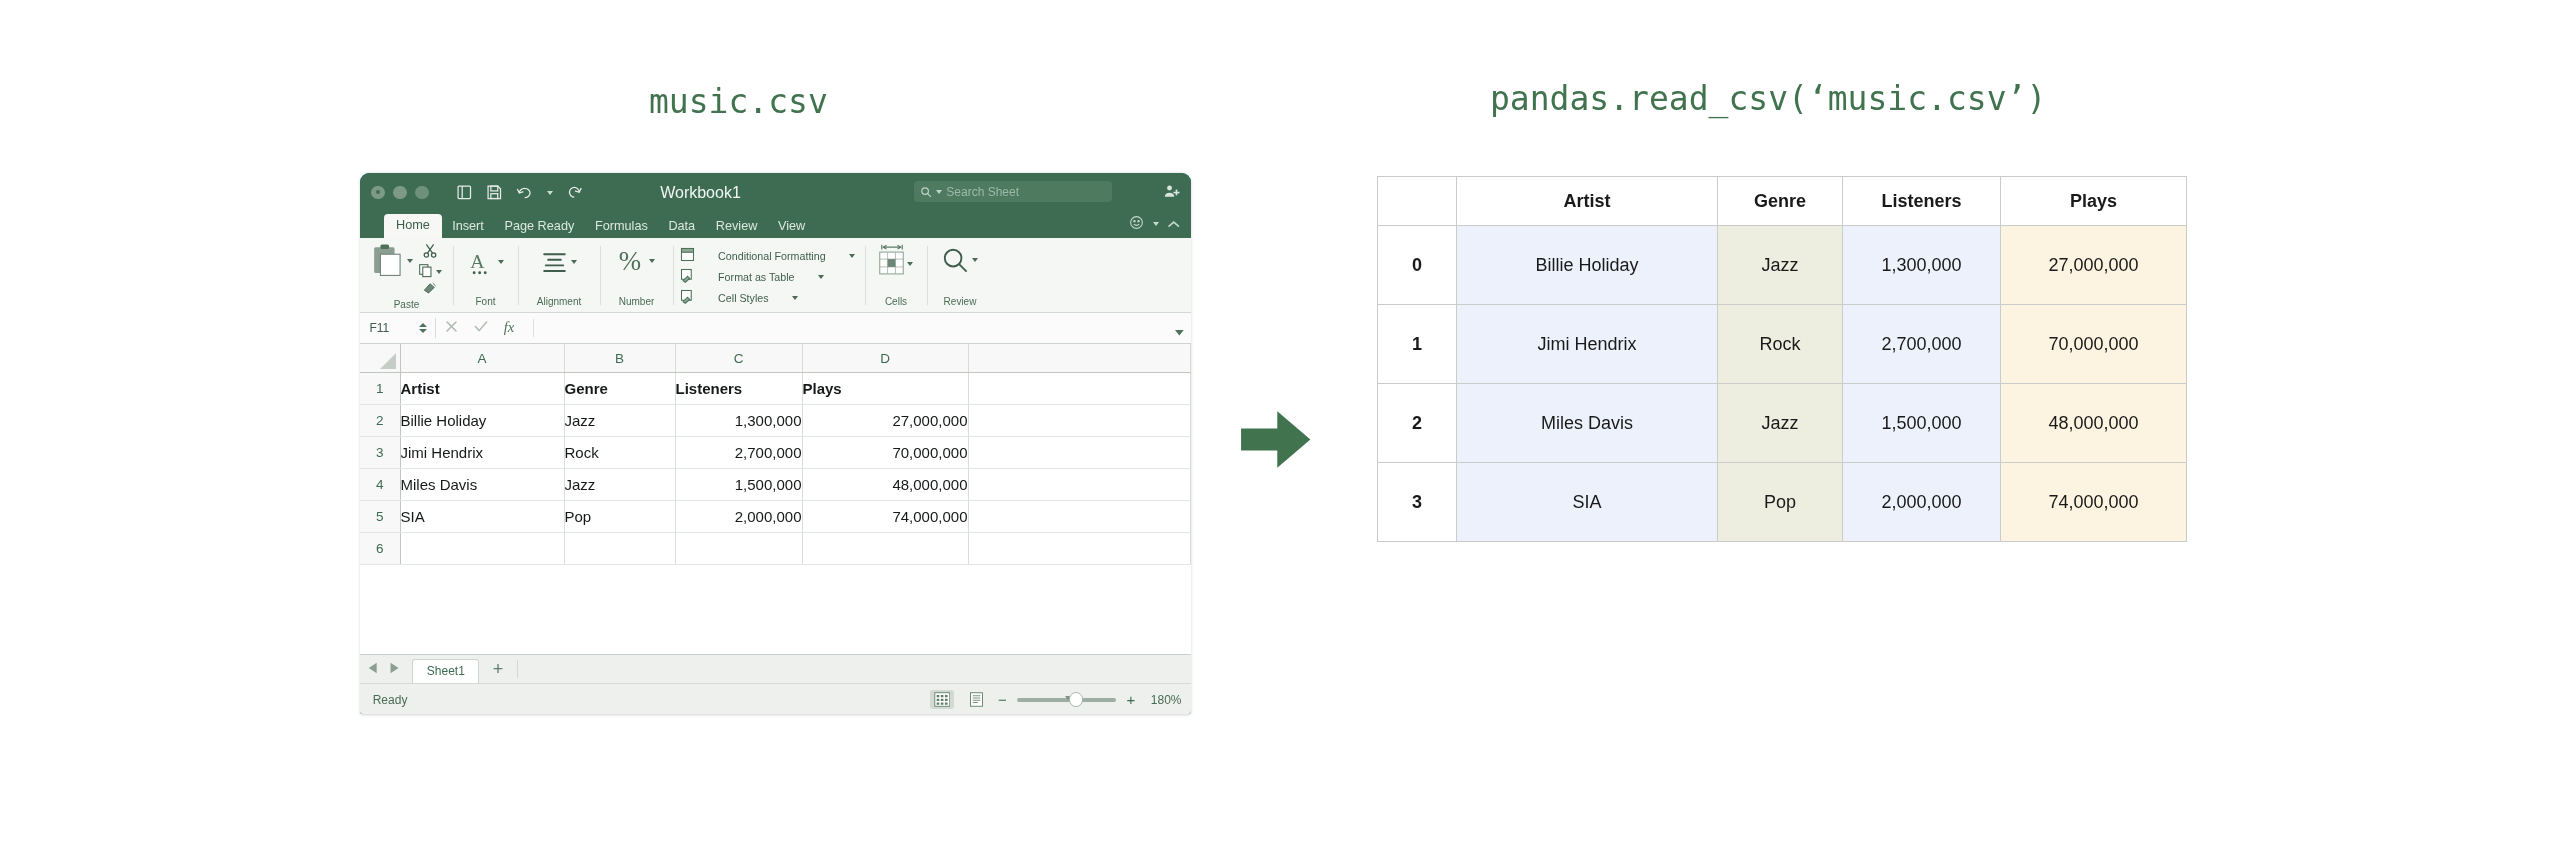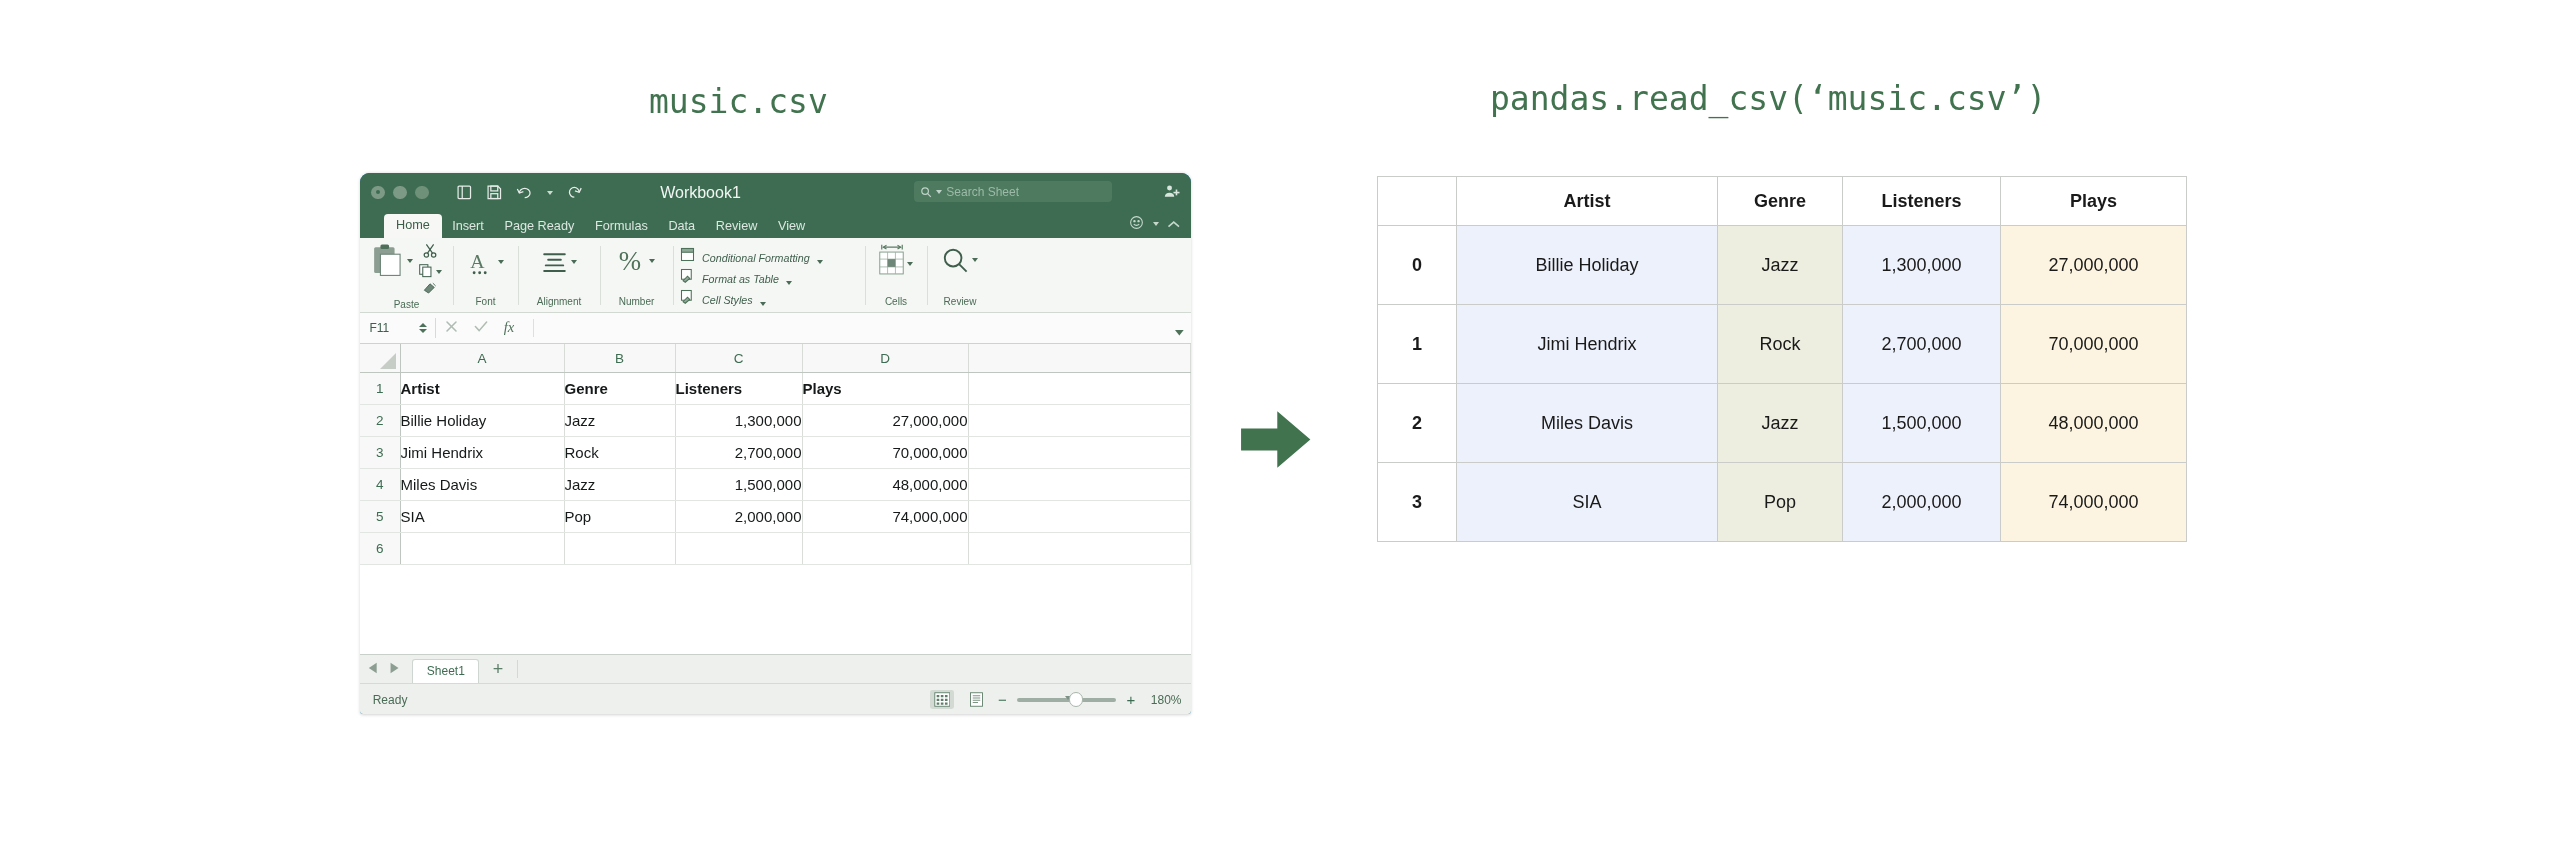--- a/index.html
+++ b/index.html
@@ -120,21 +120,21 @@
   }
   .rgroup + .rgroup::before {
     content: ""; position: absolute; left: 0; top: 5.5px; bottom: 7.1px;
     width: 0.8px; background: #DADFDA;
   }
   .rlabel { font-size: 10px; color: #4A6B55; margin-top: auto; padding-bottom: 5.5px; }
   .ricon-row { display: flex; align-items: flex-start; gap: 2.4px; }
   .rstack { display: flex; flex-direction: column; align-items: center; gap: 0.8px; }
   .caret-sm { width: 0;height:0;border-left:3.2px solid transparent;border-right:3.2px solid transparent;border-top:4px solid #4A6B55; }
   .rlist { display: flex; flex-direction: column; justify-content: center; gap: 4px; padding-top: 4.7px; }
-  .rlist-item { display: flex; align-items: flex-end; gap: 7px; font-size: 10.7px; color: #3F5E4C; font-style: italic; }
+  .rlist-item { display: flex; align-items: center; gap: 23px; font-size: 10.7px; color: #3F5E4C; }
 
   
   .xl-formulabar {
     position: relative;
     height: 31px;
     background: #FAFBFA;
     border-bottom: 0.8px solid #CDD4CE;
     display: flex; align-items: center;
     padding-left: 9.5px;
   }

